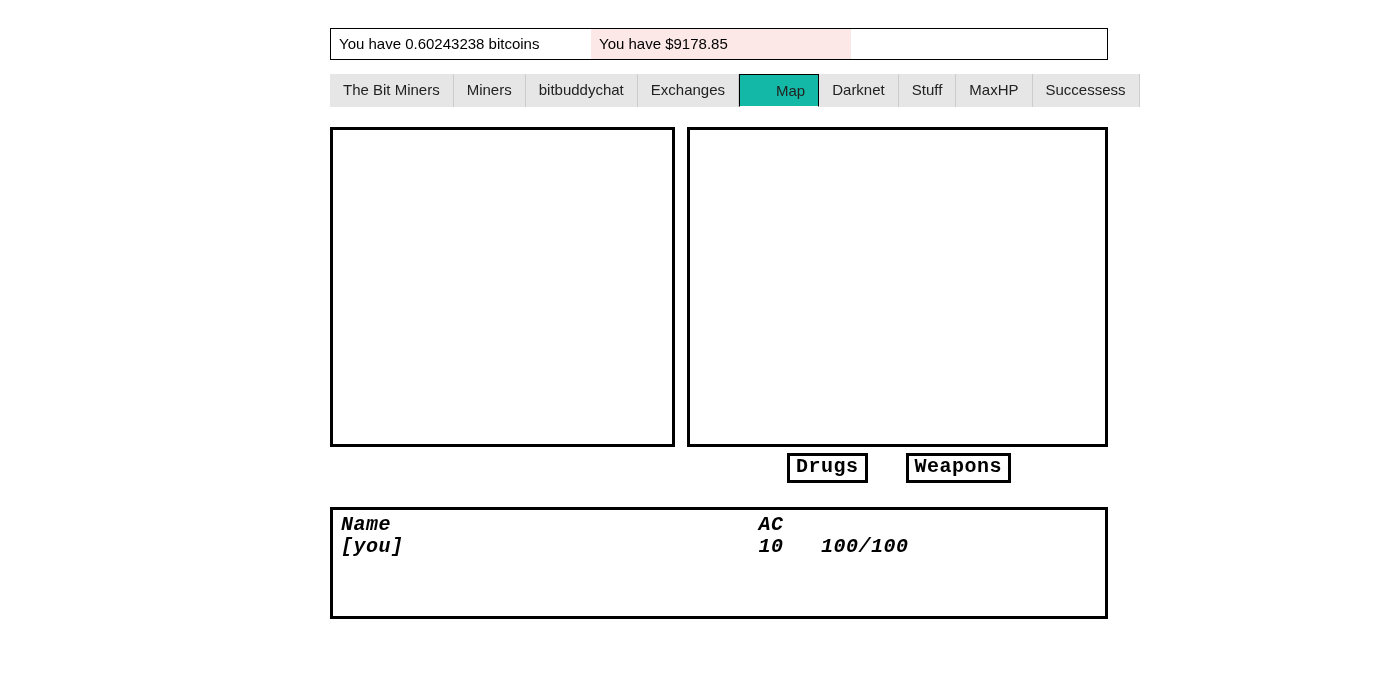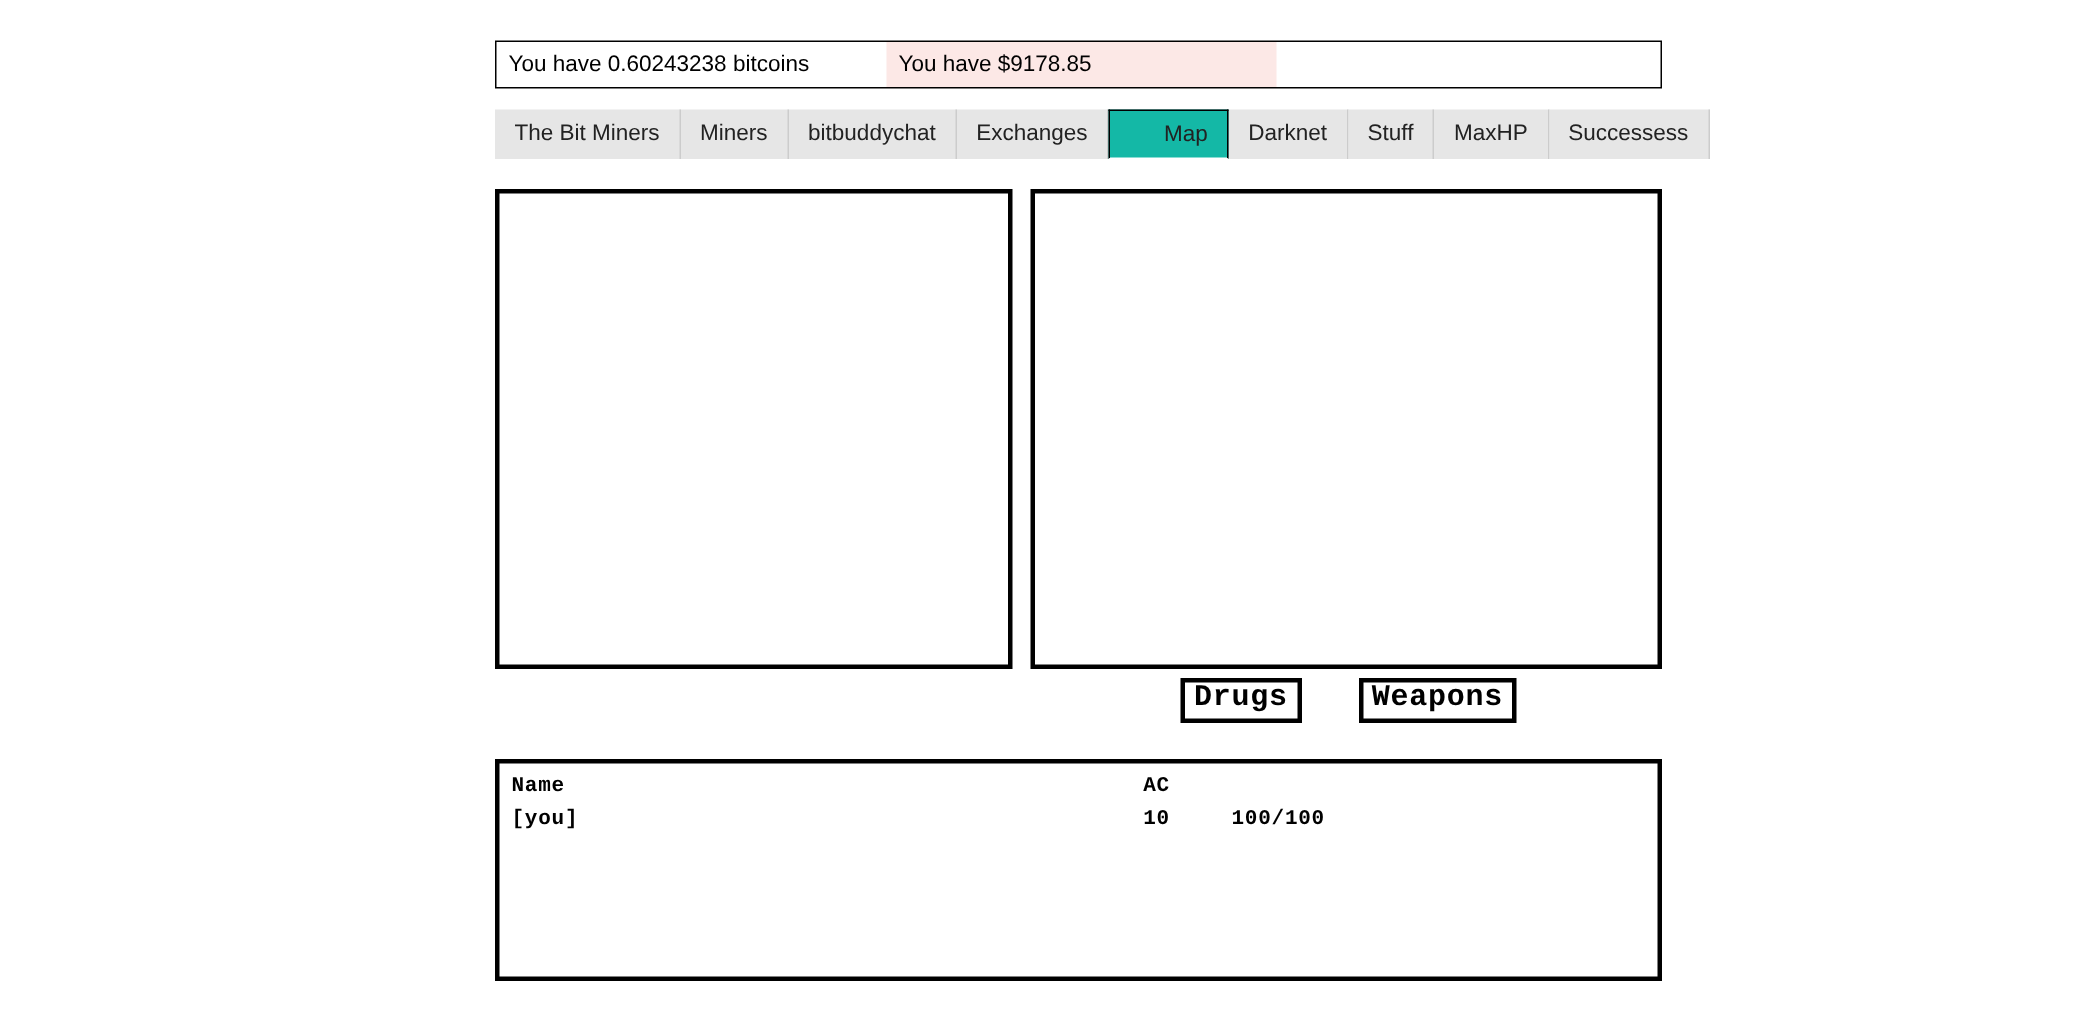--- a/index.html
+++ b/index.html
@@ -88,26 +88,27 @@
     font-family: "Courier New", monospace;
     font-size: 20px;
     font-weight: 900;
     cursor: pointer;
     letter-spacing: 0.5px;
     line-height: 22px;
   }
   .stats-panel {
     border: 3px solid #000;
     padding: 4px 8px;
-    height: 148px;
+    height: 112px;
     font-family: "Courier New", monospace;
-    font-size: 14px;
+    font-size: 20px;
     font-weight: 900;
     line-height: 22px;
     letter-spacing: 0.5px;
+    font-style: italic;
   }
   .stats-row {
     display: flex;
   }
   .col-name { width: 380px; }
   .col-ac { width: 100px; text-align: center; }
   .col-hp { flex: 1; }
 </style>
 </head>
 <body>

